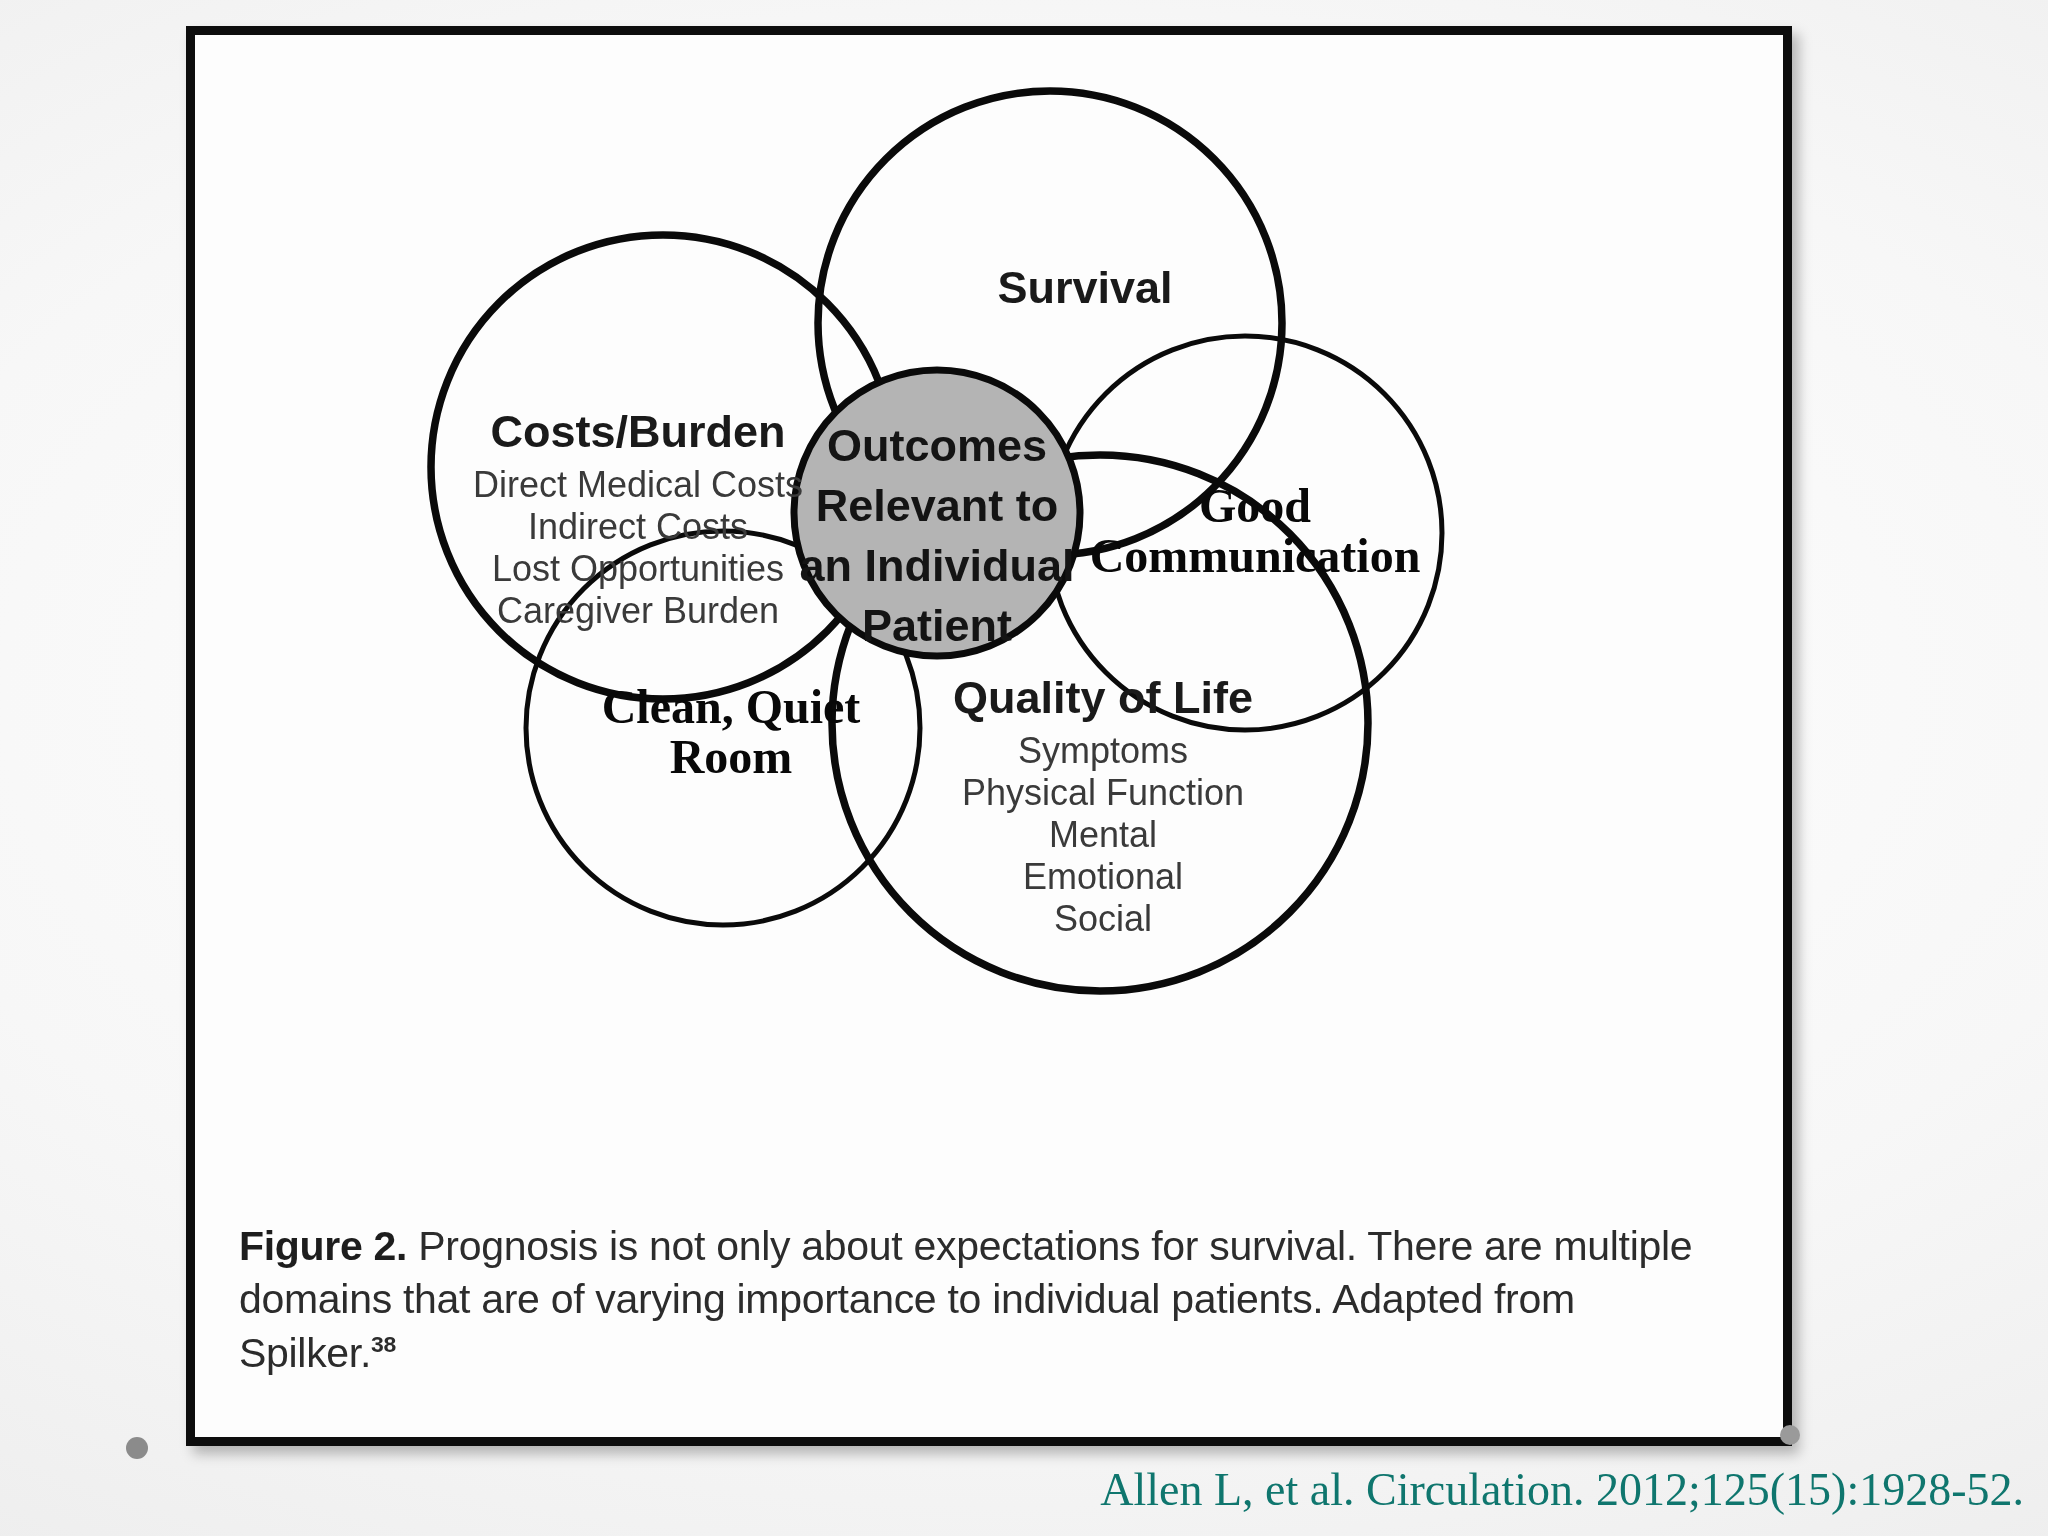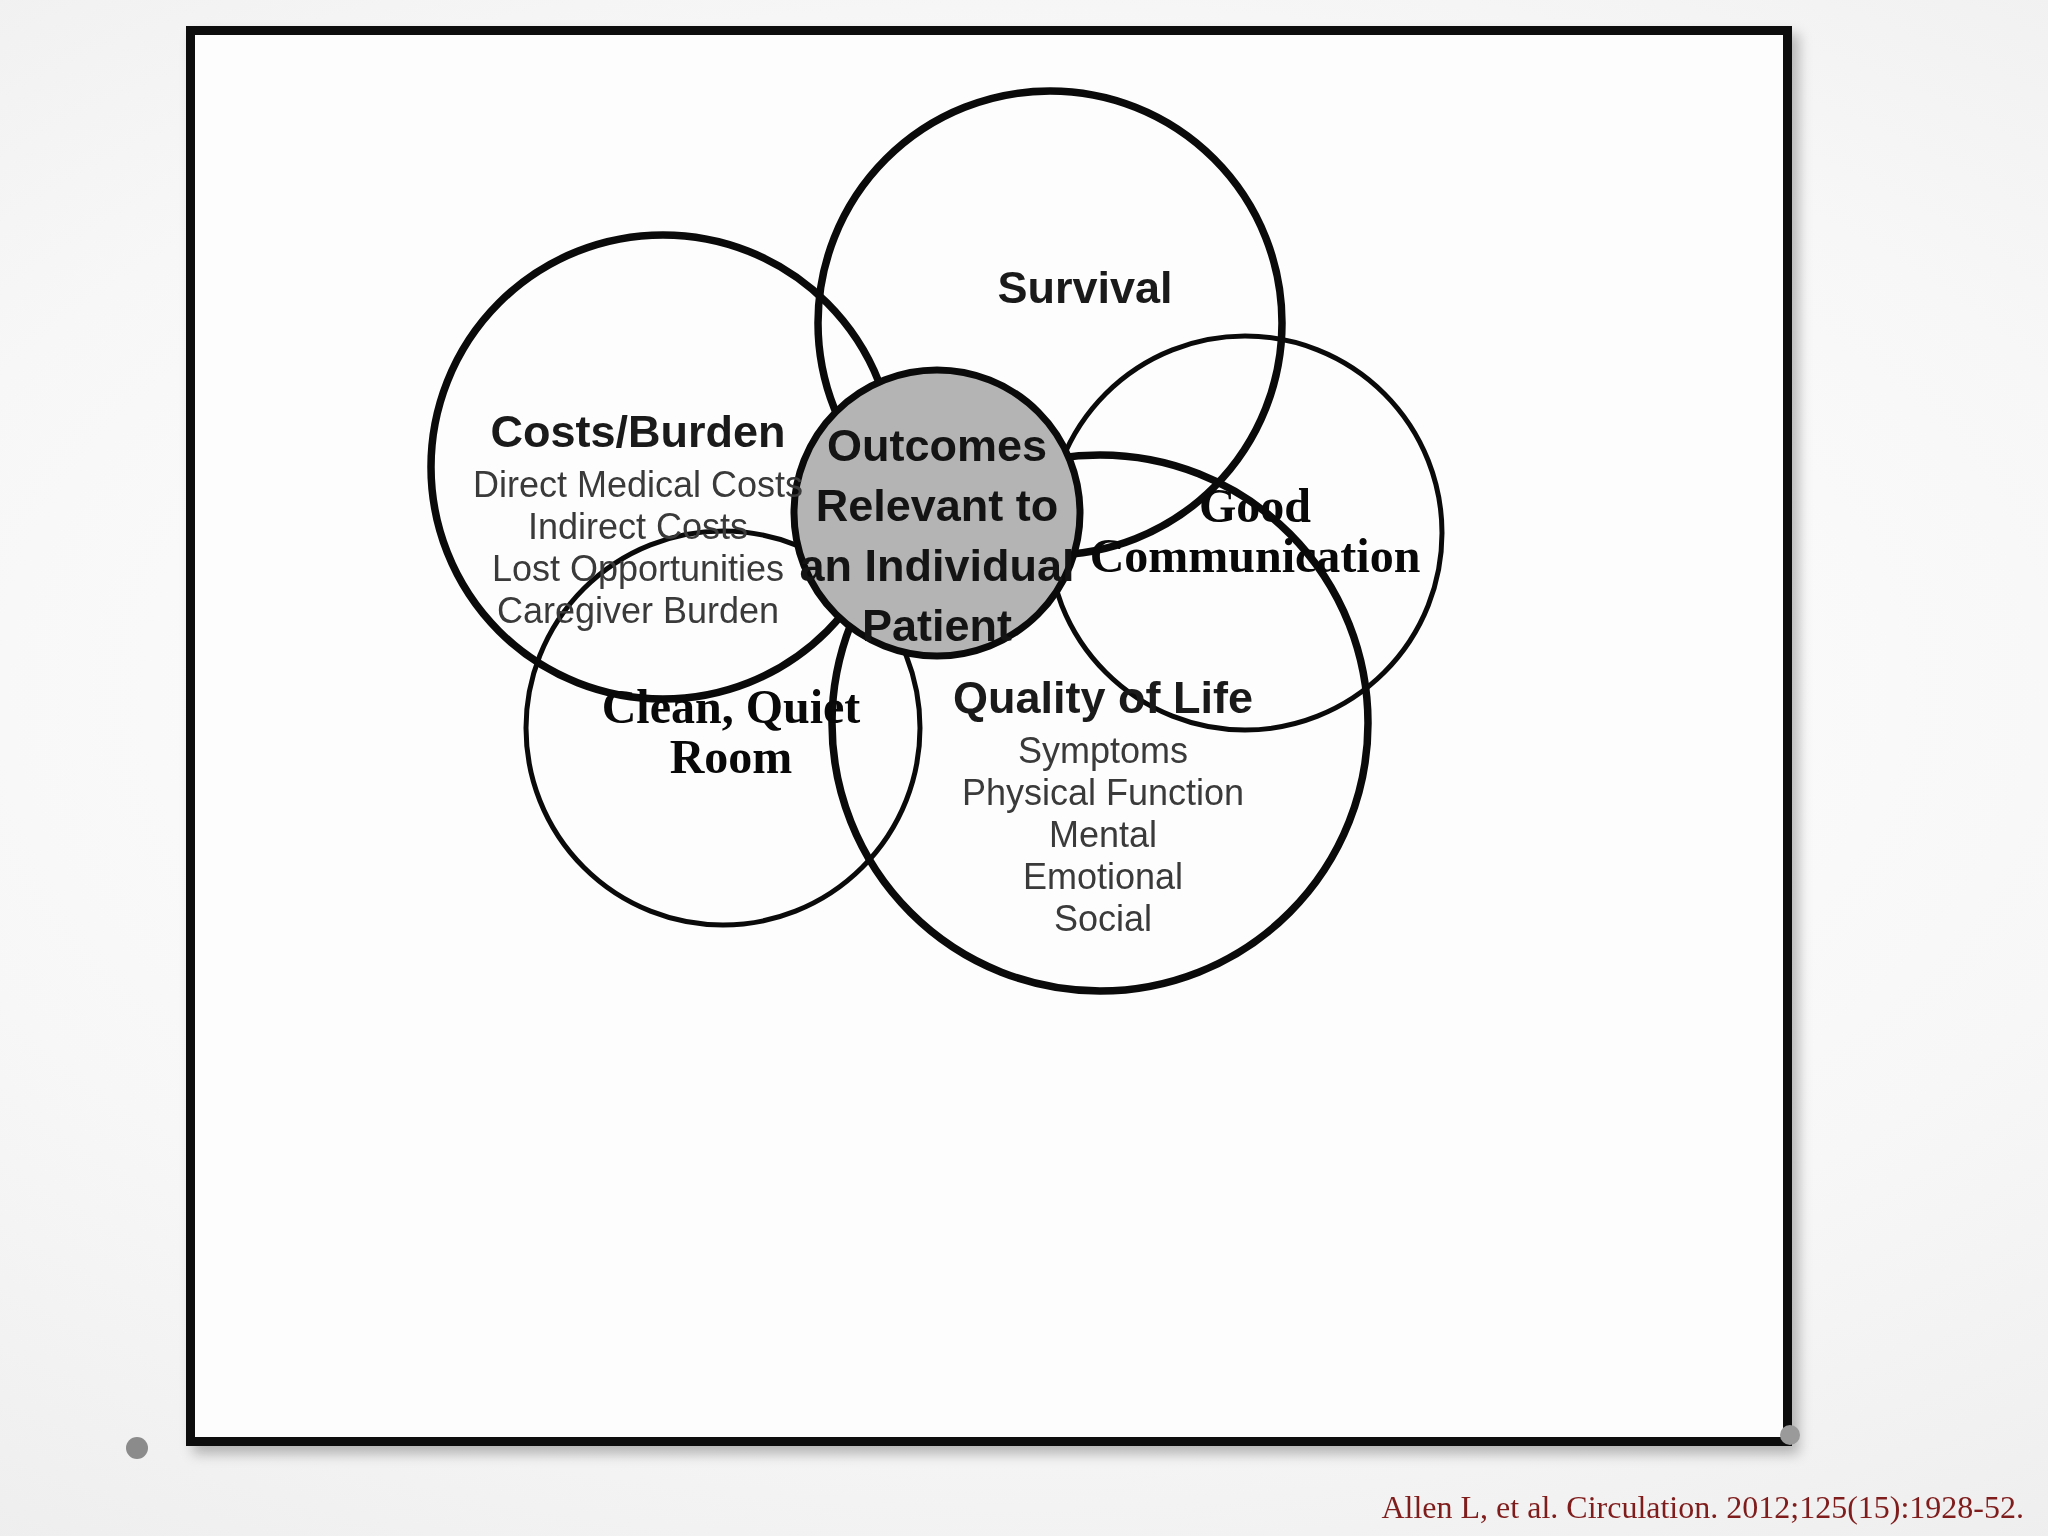--- a/index.html
+++ b/index.html
@@ -87,24 +87,24 @@
     color: #2c2c2c;
     letter-spacing: -0.3px;
   }
   #figure-caption .cap-figno { font-weight: bold; color: #1d1d1d; }
   #figure-caption sup { font-size: 0.56em; font-weight: bold; vertical-align: super; }
 
   
   #citation {
     position: absolute;
     right: 24px;
-    bottom: 10px;
+    bottom: 20px;
     font-family: "Liberation Serif", serif;
-    font-size: 32px;
-    color: #7f1d1d;
+    font-size: 46px;
+    color: #0f766e;
     white-space: nowrap;
   }
 
   
   .deco-dot {
     position: absolute;
     width: 22px;
     height: 22px;
     border-radius: 50%;
     background: #8b8b8b;
@@ -151,20 +151,21 @@
         <text class="lbl-center" x="742" y="606" font-size="45" text-anchor="middle">Patient</text>
 
         <text class="lbl-annot" x="1060" y="487" font-size="48" text-anchor="middle">Good</text>
         <text class="lbl-annot" x="1060" y="537" font-size="48" text-anchor="middle">Communication</text>
 
         <text class="lbl-annot" x="536" y="688" font-size="48" text-anchor="middle">Clean, Quiet</text>
         <text class="lbl-annot" x="536" y="738" font-size="48" text-anchor="middle">Room</text>
       </svg>
     </div>
 
+    <div id="figure-caption"><span class="cap-figno">Figure 2.</span><span> Prognosis is not only about expectations for survival. There are multiple domains that are of varying importance to individual patients. Adapted from Spilker.</span><sup>38</sup></div>
 
   </div>
 </div>
 
 <div id="citation">Allen L, et al. Circulation. 2012;125(15):1928-52.</div>
 
 <div class="deco-dot" id="deco-dot-left"></div>
 <div class="deco-dot" id="deco-dot-right"></div>
 
 </body></html>

